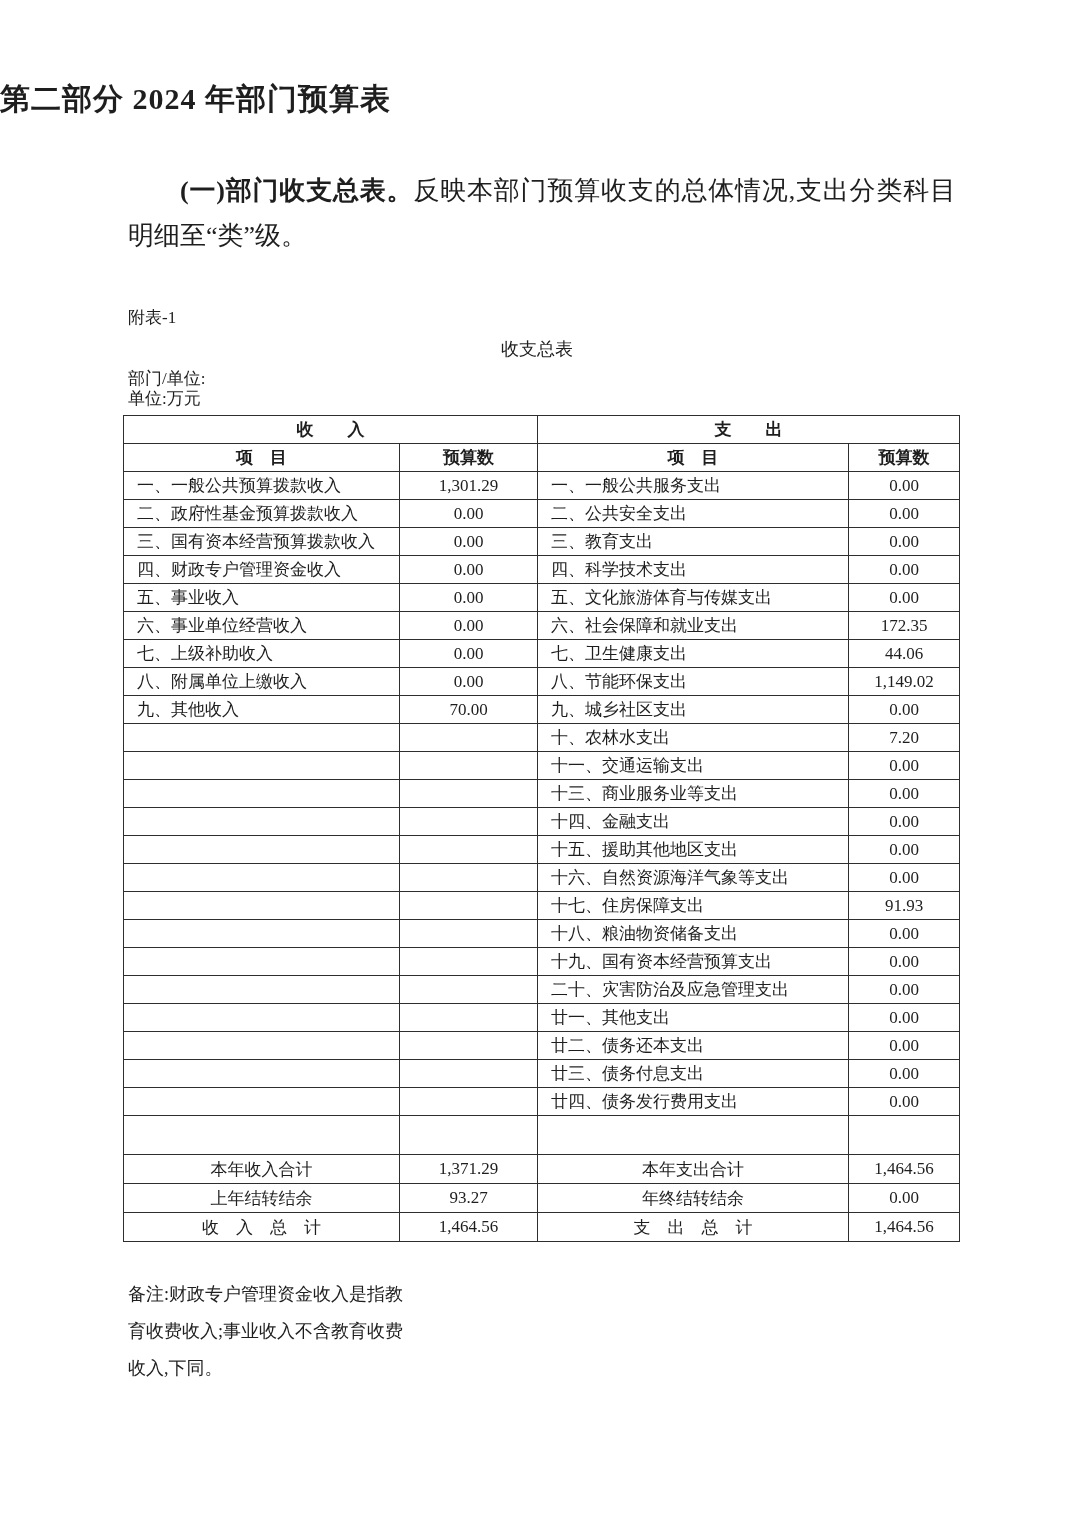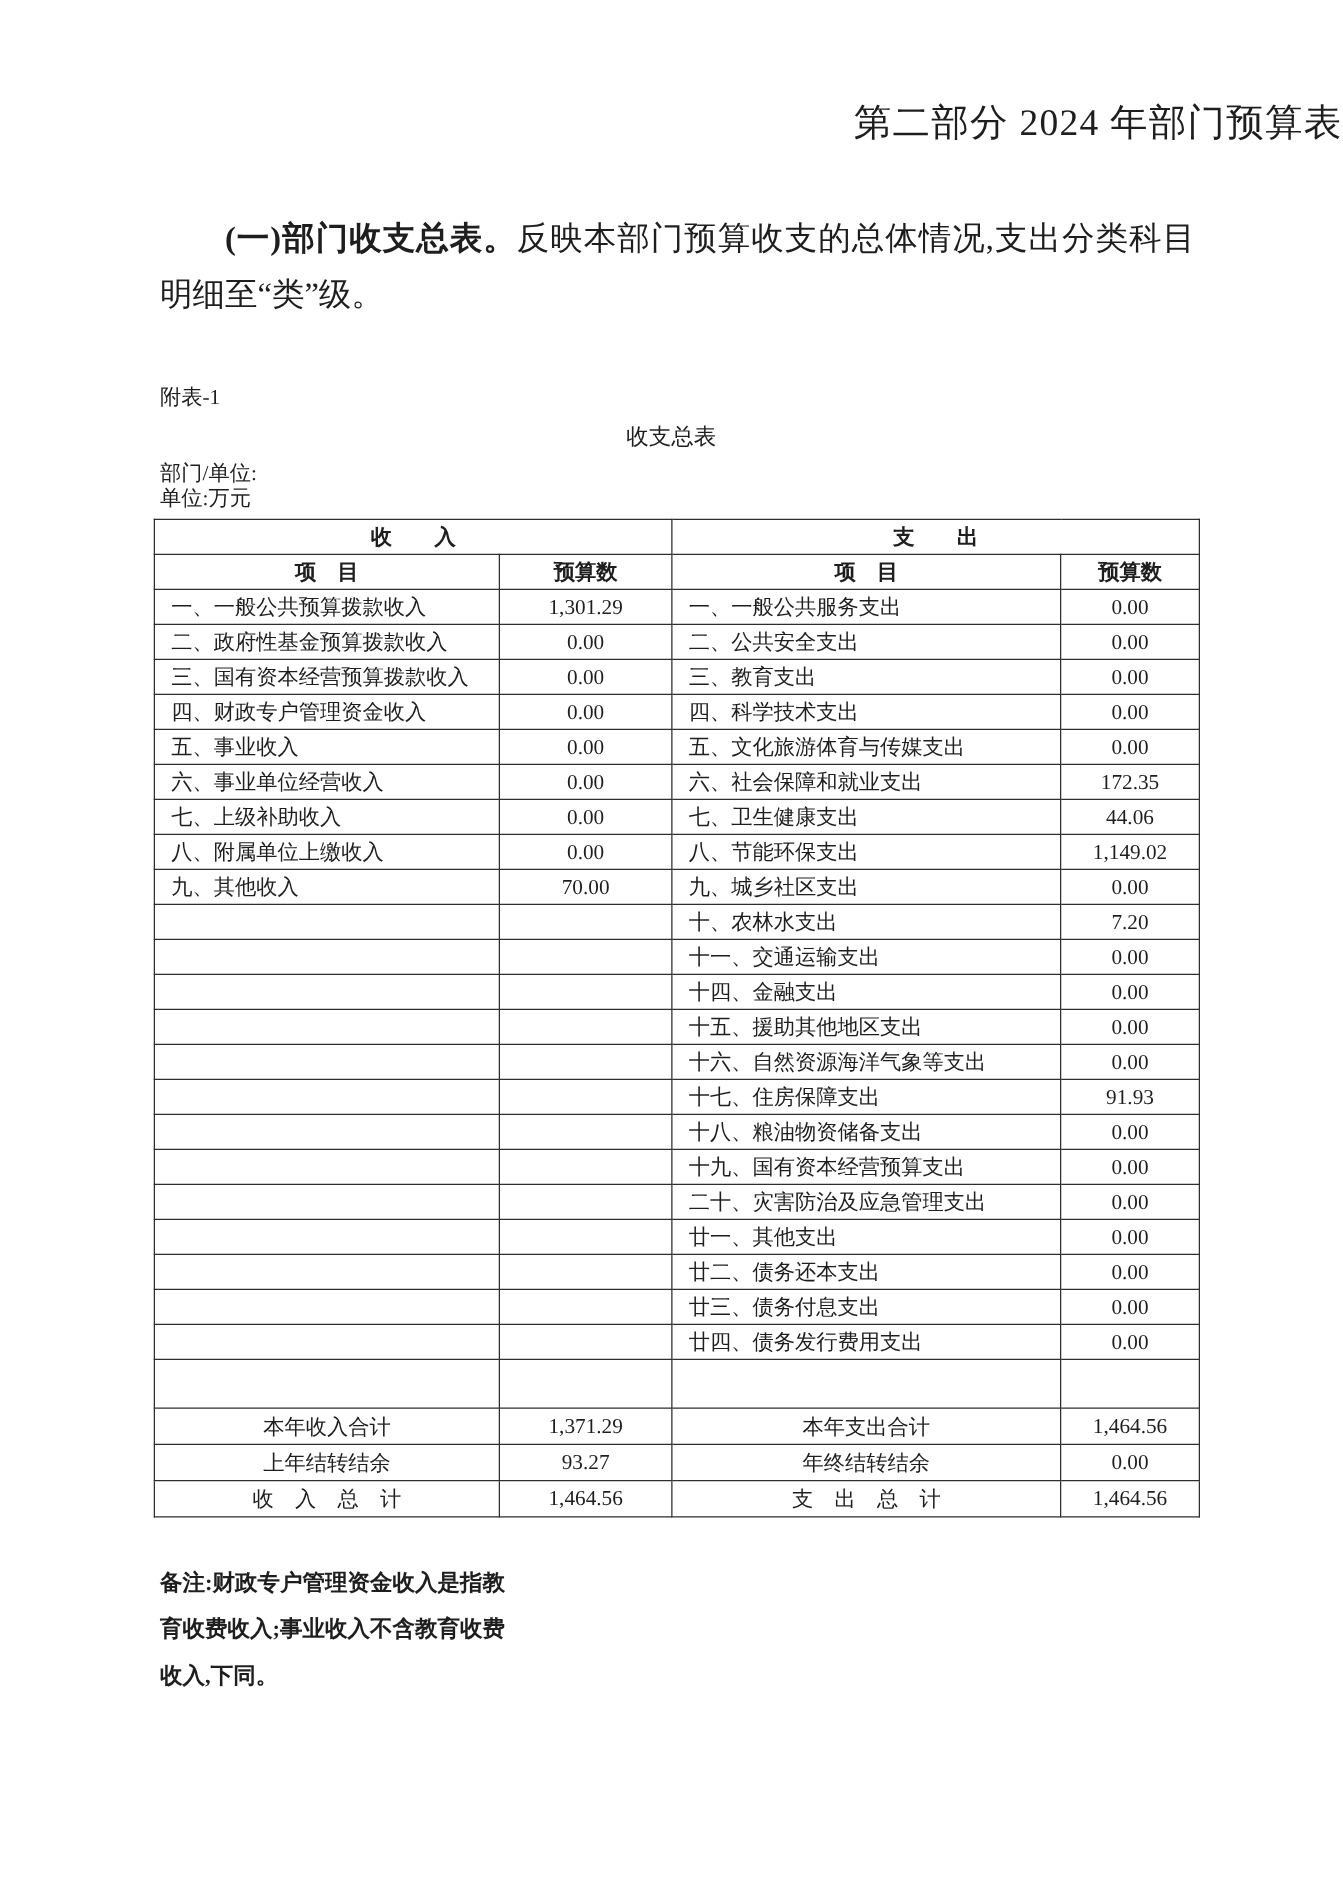--- a/index.html
+++ b/index.html
@@ -7,23 +7,23 @@
   body {
     width: 1074px; height: 1520px;
     background: #ffffff;
     color: #1e1e1e;
     font-family: "Liberation Serif", "DejaVu Serif", serif;
   }
   .page { position: relative; width: 1074px; height: 1520px; overflow: hidden; }
 
   .doc-title {
     margin: 0; padding-top: 82px;
-    text-align: right;
+    text-align: left;
     font-size: 30px; line-height: 34px;
-    font-weight: normal; letter-spacing: 1px;
+    font-weight: bold; letter-spacing: 1px;
   }
 
   .intro {
     margin: 52px 118px 0 128px;
     font-size: 26px; line-height: 45px;
     text-indent: 2em;
     text-align: justify;
   }
   .intro .lead { font-weight: bold; }
 
@@ -72,21 +72,21 @@
   .value-cell { text-align: center; }
   table.budget tr.totals-row td {
     height: 29px;
     text-align: center;
     font-weight: normal;
   }
 
   .note {
     margin: 34px 0 0 128px;
     width: 400px;
-    font-size: 18px; line-height: 37px; font-weight: bold;
+    font-size: 18px; line-height: 37px;
   }
   .note div { white-space: nowrap; }
 </style>
 </head>
 <body>
 
 <div class="page">
 
   <h1 class="doc-title">第二部分 2024 年部门预算表</h1>
 
@@ -183,20 +183,26 @@
         </tr>
         <tr>
           <td class="item-cell"></td>
           <td class="value-cell"></td>
           <td class="item-cell">十一、交通运输支出</td>
           <td class="value-cell">0.00</td>
         </tr>
         <tr>
           <td class="item-cell"></td>
           <td class="value-cell"></td>
+          <td class="item-cell">十三、商业服务业等支出</td>
+          <td class="value-cell">0.00</td>
+        </tr>
+        <tr>
+          <td class="item-cell"></td>
+          <td class="value-cell"></td>
           <td class="item-cell">十四、金融支出</td>
           <td class="value-cell">0.00</td>
         </tr>
         <tr>
           <td class="item-cell"></td>
           <td class="value-cell"></td>
           <td class="item-cell">十五、援助其他地区支出</td>
           <td class="value-cell">0.00</td>
         </tr>
         <tr>

